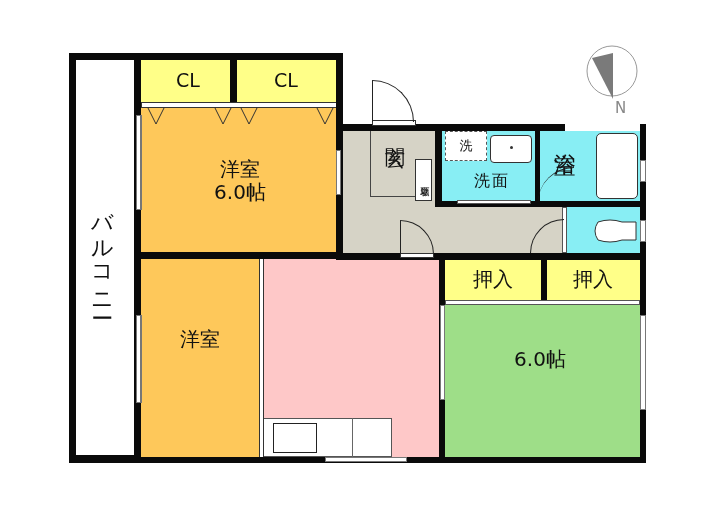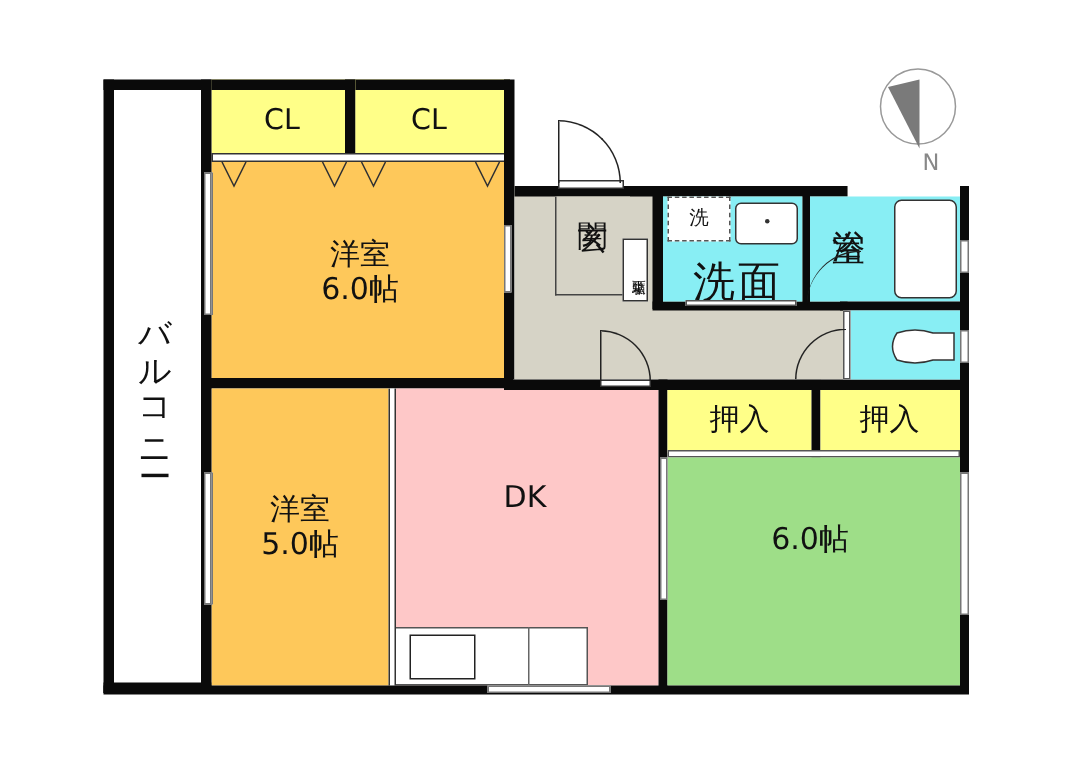--- a/index.html
+++ b/index.html
@@ -47,28 +47,26 @@
   <div>6.0帖</div>
 </div>
 <div class="win" style="left:137px;top:115px;width:5px;height:95px;"></div>
 <div class="win" style="left:336px;top:150px;width:5px;height:45px;"></div>
 
 <div class="wall" style="left:137px;top:252px;width:205px;height:7px;"></div>
 
 <div class="room" style="left:141px;top:259px;width:119px;height:198px;background:#fec85a;"></div>
 <div class="label" style="left:150px;top:328px;width:100px;">
   <div>洋室</div>
-  <div>5.0帖</div>
 </div>
 <div class="win" style="left:137px;top:315px;width:5px;height:88px;"></div>
 <div class="abs" style="left:259px;top:259px;width:5px;height:198px;background:#fff;border-left:1px solid #333;border-right:1px solid #333;"></div>
 
 <div class="room" style="left:264px;top:259px;width:175px;height:198px;background:#fec8c8;"></div>
 <div class="label" style="left:300px;top:320px;width:100px;">
-  <div>DK</div>
 </div>
 <div class="abs" style="left:264px;top:418px;width:128px;height:39px;background:#fff;border:1px solid #555;border-left:none;"></div>
 <div class="abs" style="left:273px;top:423px;width:44px;height:30px;border:1px solid #222;"></div>
 <div class="abs" style="left:352px;top:418px;width:1px;height:39px;background:#666;"></div>
 <div class="win" style="left:325px;top:457px;width:82px;height:5px;"></div>
 
 <div class="room" style="left:343px;top:124px;width:222px;height:129px;background:#d6d3c6;border-top:7px solid #0a0a0a;"></div>
 <div class="wall" style="left:336px;top:253px;width:309px;height:7px;"></div>
 <div class="abs" style="left:400px;top:253px;width:34px;height:5px;background:#fff;border:1px solid #333;"></div>
 <div class="door-arc" style="left:400px;top:220px;width:34px;height:34px;border-radius:0 34px 0 0;border-bottom:none;border-left:1.5px solid #222;background:transparent;"></div>
@@ -84,21 +82,21 @@
 <div class="door-arc" style="left:372px;top:80px;width:42px;height:42px;border-radius:0 42px 0 0;border-bottom:none;background:transparent;"></div>
 
 <div class="wall" style="left:435px;top:124px;width:7px;height:82px;"></div>
 <div class="wall" style="left:435px;top:201px;width:130px;height:6px;"></div>
 <div class="room" style="left:442px;top:131px;width:93px;height:70px;background:#88eef4;"></div>
 <div class="abs" style="left:445px;top:131px;width:42px;height:30px;background:#fff;border:1px dashed #555;text-align:center;font-size:13px;line-height:28px;">
   <span>洗</span>
 </div>
 <div class="abs" style="left:490px;top:135px;width:42px;height:28px;background:#fff;border:1px solid #333;border-radius:4px;"></div>
 <div class="abs" style="left:510px;top:146px;width:3px;height:3px;border-radius:50%;background:#333;"></div>
-<div class="label" style="left:452px;top:172px;width:80px;font-size:28px;letter-spacing:2px;">洗面</div>
+<div class="label" style="left:452px;top:172px;width:80px;font-size:16px;letter-spacing:2px;">洗面</div>
 <div class="abs" style="left:457px;top:200px;width:74px;height:4px;background:#fff;border:1px solid #555;"></div>
 
 <div class="wall" style="left:535px;top:124px;width:5px;height:78px;"></div>
 <div class="room" style="left:540px;top:131px;width:100px;height:70px;background:#88eef4;"></div>
 <div class="label" style="left:545px;top:136px;width:40px;font-size:22px;">
   <div style="writing-mode:vertical-rl;text-orientation:upright;margin:0 auto;">浴室</div>
 </div>
 <div class="abs" style="left:596px;top:133px;width:42px;height:66px;background:#fff;border:1px solid #333;border-radius:5px;"></div>
 <div class="door-arc" style="left:538px;top:167px;width:36px;height:36px;border-radius:36px 0 0 0;border-right:none;border-bottom:none;border-left:none;background:transparent;"></div>
 

